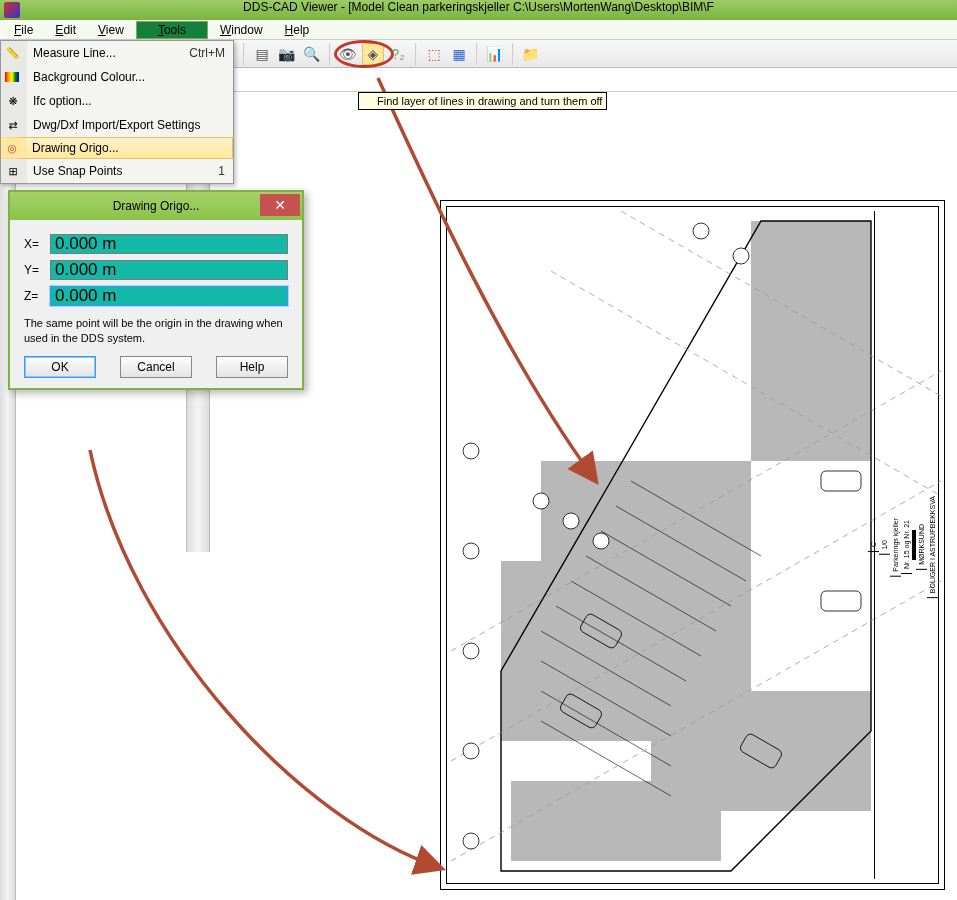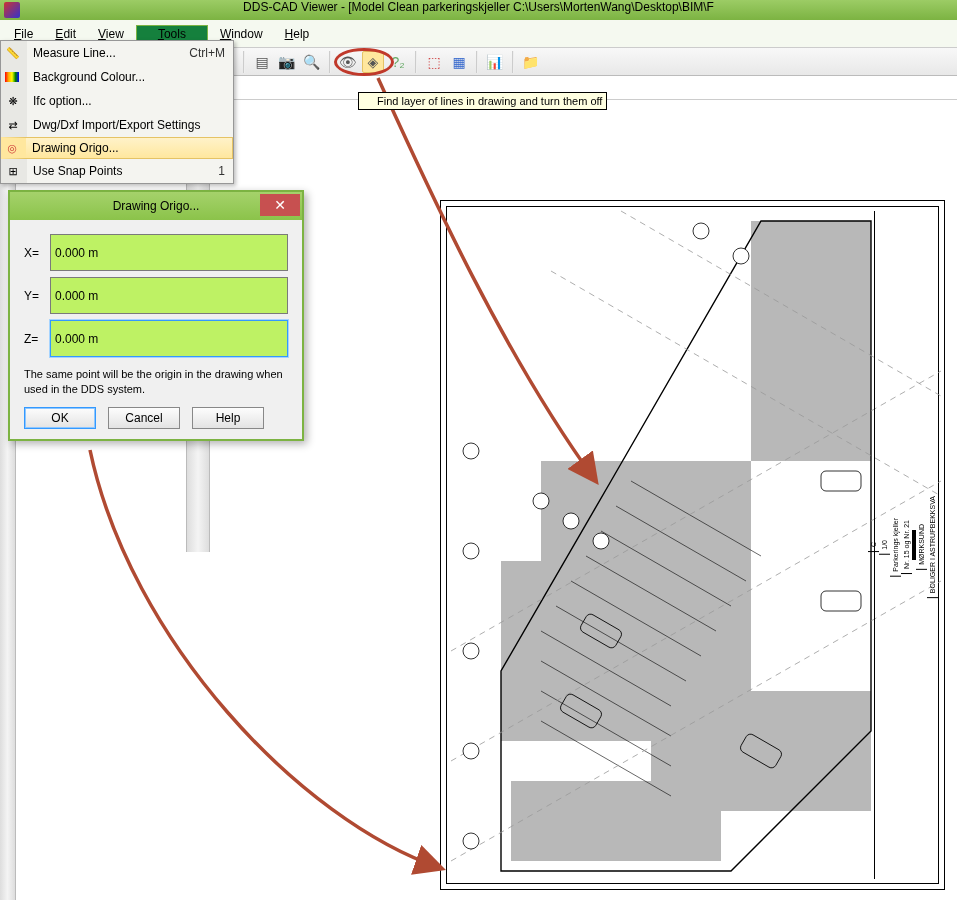--- a/index.html
+++ b/index.html
@@ -3,21 +3,21 @@
 <meta charset="utf-8">
 <style>
   * { box-sizing: border-box; margin: 0; padding: 0; }
   body { font-family: "Segoe UI", Tahoma, sans-serif; font-size: 12px; background: #fff; width: 957px; height: 900px; overflow: hidden; position: relative; }
 
   
   .titlebar { height: 20px; background: #8bc34a; background: linear-gradient(#9ccc65, #7cb342); color: #000; display: flex; align-items: flex-start; justify-content: center; font-size: 12px; position: relative; }
   .titlebar .app-icon { position: absolute; left: 4px; top: 2px; width: 16px; height: 16px; background: linear-gradient(135deg,#c33,#33c); border-radius:2px;}
 
   
-  .menubar { height: 28px; background: #f5f9f0; border-bottom: 1px solid #ccc; display: flex; align-items: center; padding-left: 4px; gap: 2px;}
+  .menubar { height: 20px; background: #f5f9f0; border-bottom: 1px solid #ccc; display: flex; align-items: center; padding-left: 4px; gap: 2px;}
   .menubar .menu-item { padding: 2px 10px; cursor: default; }
   .menubar .menu-item u { text-decoration: underline; }
   .menubar .menu-item.open { background: #15803d; border: 1px solid #7cb342; padding: 1px 21px; }
 
   
   .toolbar { height: 28px; background: linear-gradient(#f8f8f8,#e8e8e8); border-bottom: 1px solid #bbb; display: flex; align-items: center; padding-left: 240px; gap: 3px; position: relative; }
   .tool-sep { width: 2px; height: 22px; background: linear-gradient(90deg,#bbb,#fff); margin: 0 3px;}
   .tool-btn { width: 22px; height: 22px; border: 1px solid transparent; display:flex; align-items:center; justify-content:center; border-radius:2px; font-size:14px; color:#555;}
   .highlight-oval { position:absolute; border:3px solid #c0392b; border-radius:50%; width:60px; height:28px; pointer-events:none; }
 
@@ -34,24 +34,24 @@
   
   .tooltip { position:absolute; background:#ffffe1; border:1px solid #000; padding:2px 4px; font-size:11px; z-index:60; }
 
   
   .dialog { position:absolute; top:190px; left:8px; width:296px; background:#f0f0f0; border:2px solid #7cb342; box-shadow:3px 3px 8px rgba(0,0,0,.3); z-index:40;}
   .dialog .dlg-title { height:28px; background:linear-gradient(#a5d26b,#8bc34a); display:flex; align-items:center; justify-content:center; position:relative; color:#000;}
   .dialog .dlg-close { position:absolute; right:2px; top:2px; width:40px; height:22px; background:#c75050; color:#fff; display:flex; align-items:center; justify-content:center; font-size:14px;}
   .dialog .dlg-body { padding:14px 14px 10px 14px; }
   .dlg-row { display:flex; align-items:center; margin-bottom:6px; }
   .dlg-row label { width:26px; }
-  .dlg-row input { flex:1; height:37px; border:1px solid #7a7a7a; padding:0 4px; font-size:12px; font-family:inherit; background:#bef264;}
+  .dlg-row input { flex:1; height:20px; border:1px solid #7a7a7a; padding:0 4px; font-size:17px; font-family:inherit; background:#14b8a6;}
   .dlg-row input.focused { border:1px solid #3399ff; outline:1px solid #a6d4ff;}
   .dlg-text { font-size:11px; line-height:1.35; margin:10px 0; color:#000;}
-  .dlg-buttons { display:flex; gap:12px; justify-content:flex-start; margin-top:8px;align-items:flex-end;}
+  .dlg-buttons { display:flex; gap:24px; justify-content:flex-start; margin-top:8px;align-items:flex-end;}
   .dlg-buttons button { width:72px; height:22px; border:1px solid #888; background:linear-gradient(#fdfdfd,#e3e3e3); font-size:12px; font-family:inherit;}
   .dlg-buttons button.default { border:1px solid #3399ff; box-shadow:0 0 0 1px #8ec7ff inset;}
   .left-gutter { position:absolute; top:92px; left:0; width:16px; bottom:0; background:linear-gradient(90deg,#ddd,#f4f4f4,#ddd); border-right:1px solid #bbb;}
   .left-gutter2 { position:absolute; top:92px; left:186px; width:24px; height:460px; background:linear-gradient(90deg,#ddd,#f4f4f4,#ddd); border-right:1px solid #bbb; border-left:1px solid #bbb;}
 
   
   .drawing { position:absolute; top:200px; left:440px; width:505px; height:690px; border:1px solid #000;}
   .drawing::before { content:""; position:absolute; inset:5px; border:1px solid #000;}
   
   .solid { position:absolute; background:#b8b8b8;}

